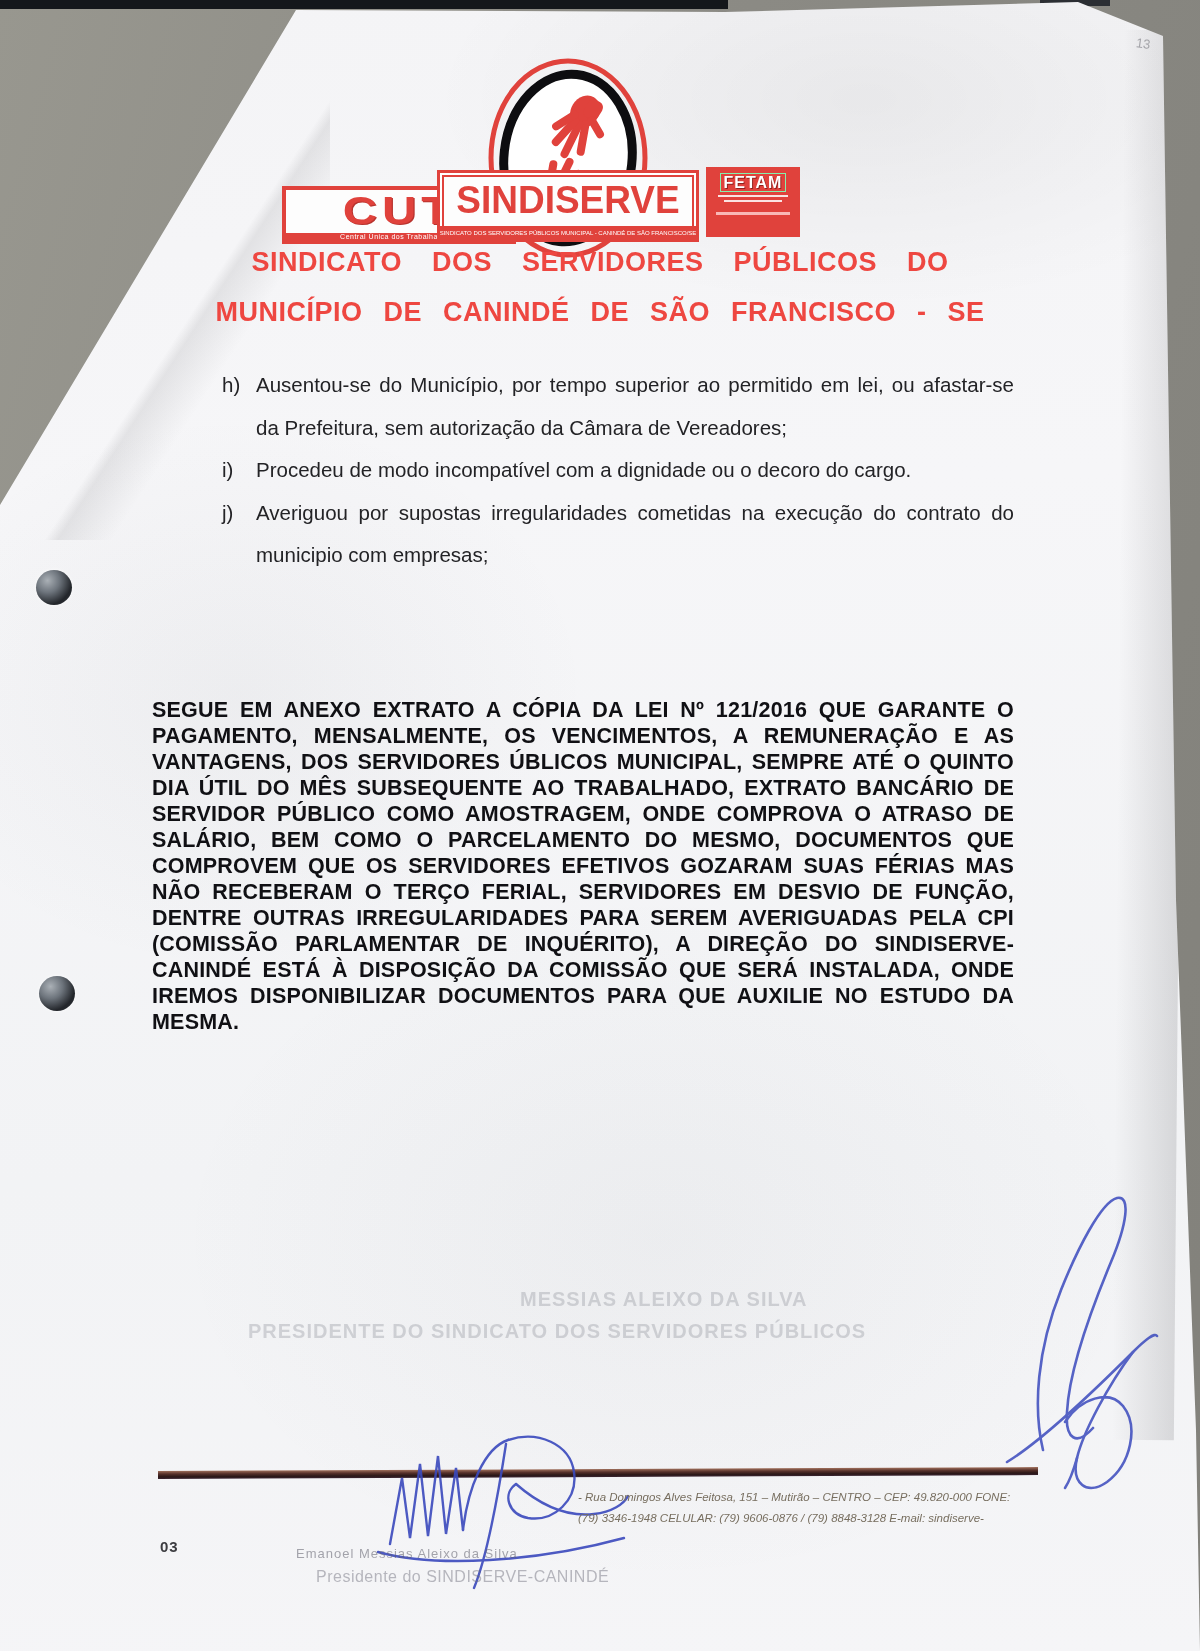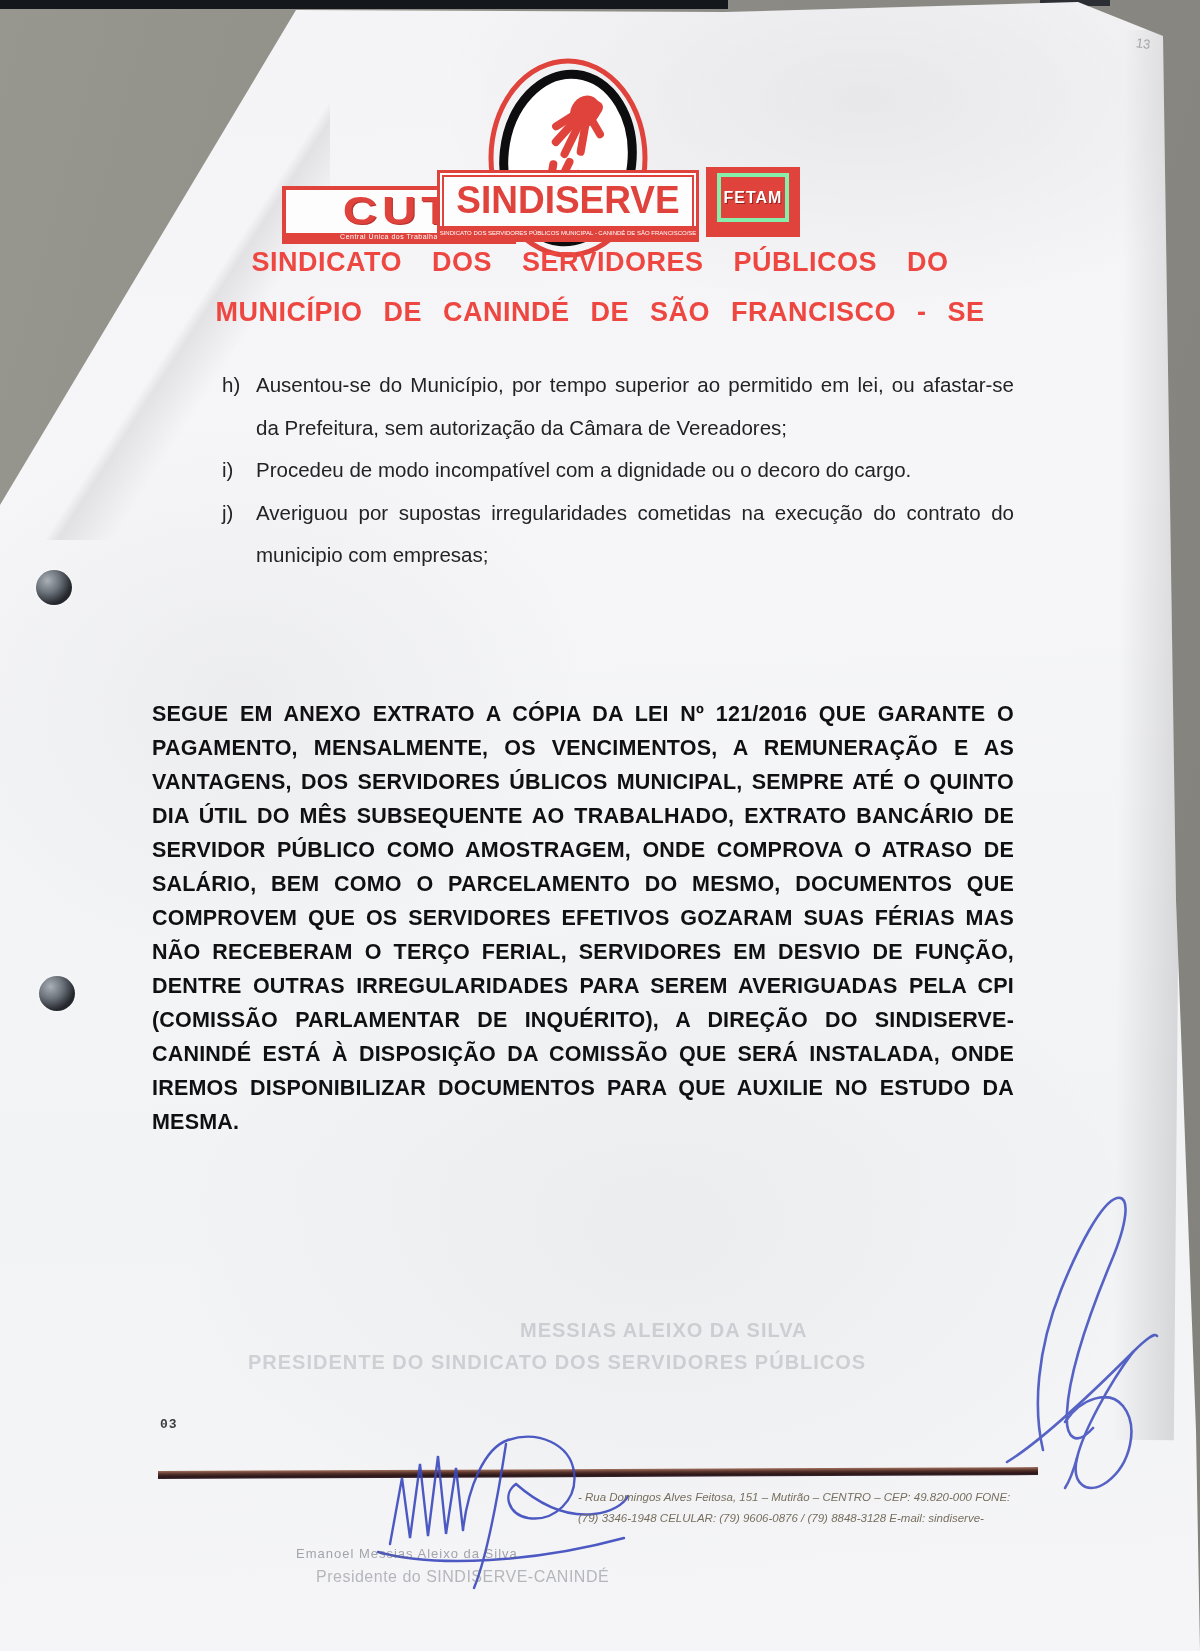--- a/index.html
+++ b/index.html
@@ -42,49 +42,49 @@
   .sind-box{left:437px;top:170px;width:262px;height:72px;border:3px solid #e0423c;
     box-shadow:inset 0 0 0 2px #fff, inset 0 0 0 4px #e0423c;display:flex;flex-direction:column;}
   .sind-word{flex:1;display:flex;align-items:center;justify-content:center;
     color:#e0423c;font-weight:bold;font-size:37px;letter-spacing:0px;transform:scaleY(1.05);
     font-stretch:condensed;}
   .sind-strip{height:13px;background:#e0423c;color:#fff;font-size:6px;
     display:flex;align-items:center;justify-content:center;white-space:nowrap;overflow:hidden;}
   .fetam-box{left:706px;top:167px;width:94px;height:70px;background:#e0423c;
     display:flex;flex-direction:column;align-items:center;padding-top:6px;box-sizing:border-box;}
   .fetam-word{color:#fff;font-weight:bold;font-size:16px;letter-spacing:1px;
-    text-shadow:1px 1px 0 #8f221e;border:4px solid #86efac;padding:12px 3px;line-height:17px;}
+    text-shadow:1px 1px 0 #8f221e;border:1px solid #86efac;padding:0 3px;line-height:17px;}
   .fetam-bar{height:2px;background:rgba(255,255,255,0.85);margin-top:3px;}
   .fetam-bar2{height:3px;background:rgba(255,214,212,0.8);margin-top:10px;}
 
   .title-line{left:150px;width:900px;text-align:center;color:#ee4741;font-weight:bold;
     font-size:27px;letter-spacing:0.5px;}
   .title-1{top:247px;word-spacing:22px;}
   .title-2{top:297px;word-spacing:13px;}
 
   
   .list-block{left:222px;top:364px;width:792px;font-size:20.5px;line-height:42.6px;color:#232326;}
   .list-item{display:flex;}
   .list-marker{width:34px;flex:0 0 34px;}
   .list-text{flex:1;text-align:justify;}
 
   
   .main-paragraph{left:152px;top:697px;width:862px;font-size:21.5px;font-weight:bold;
-    line-height:34px;color:#101014;text-align:justify;letter-spacing:0.2px;}
-
-  
-  .ghost{color:rgba(125,130,140,0.30);font-weight:bold;white-space:nowrap;margin-top:31px;}
+    line-height:26px;color:#101014;text-align:justify;letter-spacing:0.2px;}
+
+  
+  .ghost{color:rgba(125,130,140,0.30);font-weight:bold;white-space:nowrap;}
   .ghost-1{left:520px;top:1288px;font-size:20px;letter-spacing:1px;}
   .ghost-2{left:248px;top:1320px;font-size:20px;letter-spacing:1px;}
   .ghost-3{left:268px;top:1352px;font-size:20px;letter-spacing:1px;}
 
   
   .footer-rule{left:158px;top:1469px;width:880px;height:8px;transform:rotate(-0.25deg);
     background:linear-gradient(#a0705c 0%,#55302a 40%,#2a1717 75%,#3a2430 100%);}
-  .page-number{left:160px;top:1417px;font-size:13px;font-weight:bold;color:#3c3c40;letter-spacing:1px;font-family:Liberation Mono, monospace;}
+  .page-number{left:160px;top:1538px;font-size:15px;font-weight:bold;color:#3c3c40;letter-spacing:1px;}
   .corner-mark{left:1136px;top:36px;font-size:13px;color:#8f8f95;opacity:0.75;transform:rotate(8deg);}
 
   .sig-name{left:296px;top:1546px;width:220px;text-align:center;font-size:13px;
     color:rgba(95,95,108,0.55);letter-spacing:1px;white-space:nowrap;}
   .sig-role{left:316px;top:1568px;width:180px;font-size:16px;
     color:rgba(105,105,118,0.45);letter-spacing:0.5px;white-space:nowrap;}
 
   .footer-org{left:578px;top:1487px;width:468px;font-style:italic;font-size:11.5px;
     line-height:21px;color:#776e5f;}
   .footer-org .l1{font-weight:bold;}

